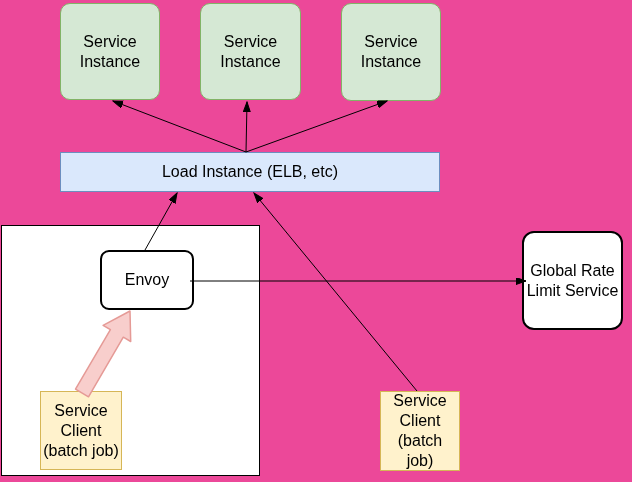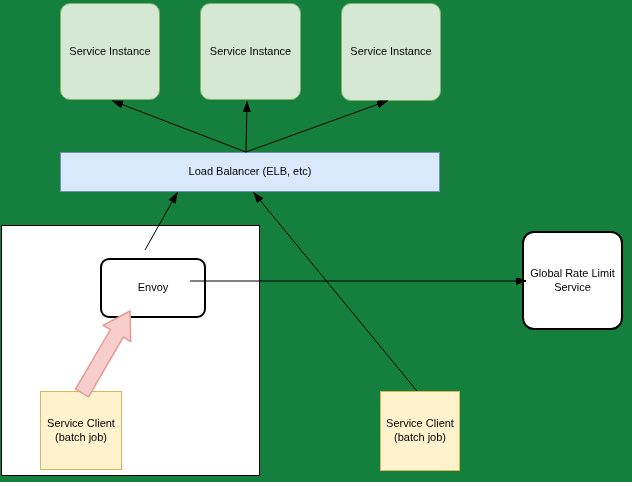--- a/index.html
+++ b/index.html
@@ -1,38 +1,38 @@
 <!DOCTYPE html>
 <html style="--green-fill: #d5e8d4; --green-border: #82b366; --blue-fill: #dae8fc; --blue-border: #6c8ebf; --yellow-fill: #fff2cc; --yellow-border: #d6b656; --pink-fill: #f8cecc; --pink-border: #e59a96; --box-fill: #ffffff; --box-border: #000000; --line: #000000;"><head>
 <meta charset="utf-8">
 <style>
   html,body{margin:0;padding:0;background:#ffffff;}
   .canvas{
-    position:relative;width:632px;height:482px;background:#15803d;
-    font-family:"Liberation Sans",sans-serif;font-size:11px;color:#000;
+    position:relative;width:632px;height:482px;background:#ec4899;
+    font-family:"Liberation Sans",sans-serif;font-size:16px;color:#000;
     overflow:hidden;
   }
   .node{
     position:absolute;display:flex;align-items:center;justify-content:center;
     text-align:center;box-sizing:border-box;line-height:1.25;padding:2px;
   }
   .green{background:var(--green-fill);border:1px solid var(--green-border);border-radius:10px;}
   .blue{background:var(--blue-fill);border:1px solid var(--blue-border);}
   .yellow{background:var(--yellow-fill);border:1px solid var(--yellow-border);justify-content:center;}
   .plain{background:var(--box-fill);border:2px solid var(--box-border);border-radius:9px;}
 
   .si1{left:60px;top:3px;width:100px;height:97px;}
   .si2{left:200px;top:3px;width:101px;height:97px;}
   .si3{left:341px;top:3px;width:100px;height:98px;}
   .lb{left:60px;top:152px;width:380px;height:40px;}
   .container-box{
     position:absolute;left:1px;top:225px;width:259px;height:251px;
     border:1.5px solid #000;background:#fff;box-sizing:border-box;
   }
-  .envoy{left:100px;top:250px;width:106px;height:60px;margin-top:8px;}
+  .envoy{left:100px;top:250px;width:94px;height:60px;}
   .grls{left:522px;top:231px;width:101px;height:99px;border-radius:12px;}
   .scl{left:40px;top:391px;width:82px;height:79px;}
   .scr{left:380px;top:391px;width:80px;height:80px;}
 
   .wires{position:absolute;left:0;top:0;width:632px;height:482px;pointer-events:none;}
   .wires line{stroke:var(--line);stroke-width:1px;}
   .wires .block{fill:var(--pink-fill);stroke:var(--pink-border);stroke-width:1.5px;stroke-linejoin:round;}
   .wires marker path{fill:var(--line);stroke:var(--line);}
 </style>
 </head>
@@ -46,21 +46,21 @@
     <span>Service Instance</span>
   </div>
   <div class="node green si2">
     <span>Service Instance</span>
   </div>
   <div class="node green si3">
     <span>Service Instance</span>
   </div>
 
   <div class="node blue lb">
-    <span>Load Balancer (ELB, etc)</span>
+    <span>Load Instance (ELB, etc)</span>
   </div>
 
   <div class="node plain envoy">
     <span>Envoy</span>
   </div>
 
   <div class="node plain grls">
     <span>Global Rate Limit Service</span>
   </div>
 

